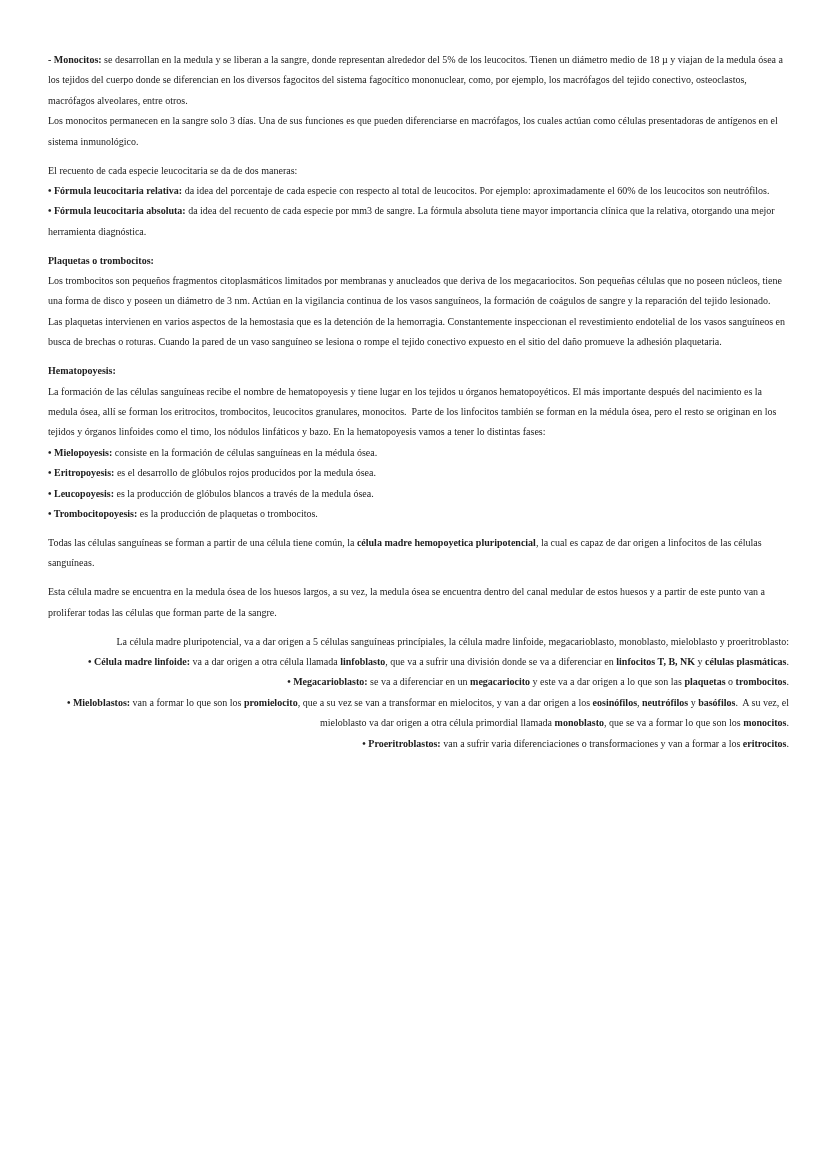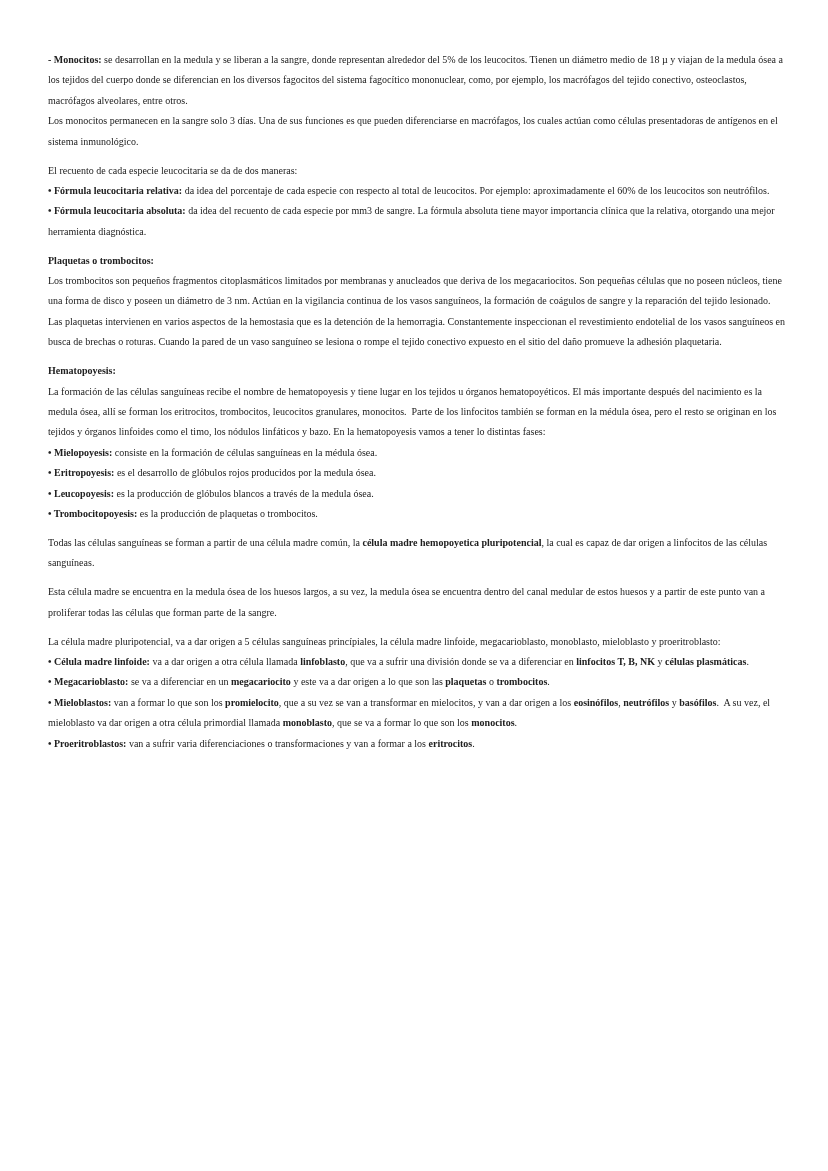--- a/index.html
+++ b/index.html
@@ -21,21 +21,21 @@
     width: 741px;
     font-family: Liberation Serif, serif;
     font-size: 10px;
     line-height: 20.4px;
     color: #212121;
   }
   .block {
     margin: 0 0 8.5px 0;
     white-space: pre-wrap;
   }
-  .block:last-child { margin-bottom: 14px; }
+  .block:last-child { margin-bottom: 14px; text-align: right; }
   .bold { font-weight: bold; }
   .footer {
     position: absolute;
     left: 0;
     right: 0;
     top: 1122px;
     height: 22px;
     font-family: "Liberation Serif", serif;
     font-size: 15.5px;
     line-height: 22px;
@@ -57,17 +57,17 @@
 </style>
 </head>
 <body>
 
 <div class="page">
   <div class="content">
       <div class="block"><span class="bold">- Monocitos:</span><span> se desarrollan en la medula y se liberan a la sangre, donde representan alrededor del 5% de los leucocitos. Tienen un diámetro medio de 18 µ y viajan de la medula ósea a los tejidos del cuerpo donde se diferencian en los diversos fagocitos del sistema fagocítico mononuclear, como, por ejemplo, los macrófagos del tejido conectivo, osteoclastos, macrófagos alveolares, entre otros.</span><br><span>Los monocitos permanecen en la sangre solo 3 días. Una de sus funciones es que pueden diferenciarse en macrófagos, los cuales actúan como células presentadoras de antígenos en el sistema inmunológico.</span></div>
       <div class="block"><span>El recuento de cada especie leucocitaria se da de dos maneras:</span><br><span class="bold">• Fórmula leucocitaria relativa:</span><span> da idea del porcentaje de cada especie con respecto al total de leucocitos. Por ejemplo: aproximadamente el 60% de los leucocitos son neutrófilos.</span><br><span class="bold">• Fórmula leucocitaria absoluta:</span><span> da idea del recuento de cada especie por mm3 de sangre. La fórmula absoluta tiene mayor importancia clínica que la relativa, otorgando una mejor herramienta diagnóstica.</span></div>
       <div class="block"><span class="bold">Plaquetas o trombocitos:</span><br><span>Los trombocitos son pequeños fragmentos citoplasmáticos limitados por membranas y anucleados que deriva de los megacariocitos. Son pequeñas células que no poseen núcleos, tiene una forma de disco y poseen un diámetro de 3 nm. Actúan en la vigilancia continua de los vasos sanguíneos, la formación de coágulos de sangre y la reparación del tejido lesionado.</span><br><span>Las plaquetas intervienen en varios aspectos de la hemostasia que es la detención de la hemorragia. Constantemente inspeccionan el revestimiento endotelial de los vasos sanguíneos en busca de brechas o roturas. Cuando la pared de un vaso sanguíneo se lesiona o rompe el tejido conectivo expuesto en el sitio del daño promueve la adhesión plaquetaria.</span></div>
       <div class="block"><span class="bold">Hematopoyesis:</span><br><span>La formación de las células sanguíneas recibe el nombre de hematopoyesis y tiene lugar en los tejidos u órganos hematopoyéticos. El más importante después del nacimiento es la medula ósea, allí se forman los eritrocitos, trombocitos, leucocitos granulares, monocitos.  Parte de los linfocitos también se forman en la médula ósea, pero el resto se originan en los tejidos y órganos linfoides como el timo, los nódulos linfáticos y bazo. En la hematopoyesis vamos a tener lo distintas fases:</span><br><span class="bold">• Mielopoyesis:</span><span> consiste en la formación de células sanguíneas en la médula ósea.</span><br><span class="bold">• Eritropoyesis:</span><span> es el desarrollo de glóbulos rojos producidos por la medula ósea.</span><br><span class="bold">• Leucopoyesis:</span><span> es la producción de glóbulos blancos a través de la medula ósea.</span><br><span class="bold">• Trombocitopoyesis:</span><span> es la producción de plaquetas o trombocitos.</span></div>
-      <div class="block"><span>Todas las células sanguíneas se forman a partir de una célula madre común, la </span><span class="bold">célula madre hemopoyetica pluripotencial</span><span>, la cual es capaz de dar origen a linfocitos de las células sanguíneas.</span></div>
+      <div class="block"><span>Todas las células sanguíneas se forman a partir de una célula tiene común, la </span><span class="bold">célula madre hemopoyetica pluripotencial</span><span>, la cual es capaz de dar origen a linfocitos de las células sanguíneas.</span></div>
       <div class="block"><span>Esta célula madre se encuentra en la medula ósea de los huesos largos, a su vez, la medula ósea se encuentra dentro del canal medular de estos huesos y a partir de este punto van a proliferar todas las células que forman parte de la sangre.</span></div>
       <div class="block"><span>La célula madre pluripotencial, va a dar origen a 5 células sanguíneas princípiales, la célula madre linfoide, megacarioblasto, monoblasto, mieloblasto y proeritroblasto:</span><br><span class="bold">• Célula madre linfoide:</span><span> va a dar origen a otra célula llamada </span><span class="bold">linfoblasto</span><span>, que va a sufrir una división donde se va a diferenciar en </span><span class="bold">linfocitos T, B, NK</span><span> y </span><span class="bold">células plasmáticas</span><span>.</span><br><span class="bold">• Megacarioblasto:</span><span> se va a diferenciar en un </span><span class="bold">megacariocito</span><span> y este va a dar origen a lo que son las </span><span class="bold">plaquetas</span><span> o </span><span class="bold">trombocitos</span><span>.</span><br><span class="bold">• Mieloblastos:</span><span> van a formar lo que son los </span><span class="bold">promielocito</span><span>, que a su vez se van a transformar en mielocitos, y van a dar origen a los </span><span class="bold">eosinófilos</span><span>, </span><span class="bold">neutrófilos</span><span> y </span><span class="bold">basófilos</span><span>.  A su vez, el mieloblasto va dar origen a otra célula primordial llamada </span><span class="bold">monoblasto</span><span>, que se va a formar lo que son los </span><span class="bold">monocitos</span><span>.</span><br><span class="bold">• Proeritroblastos:</span><span> van a sufrir varia diferenciaciones o transformaciones y van a formar a los </span><span class="bold">eritrocitos</span><span>.</span></div>
     </div>
 </div>
 
 </body></html>

